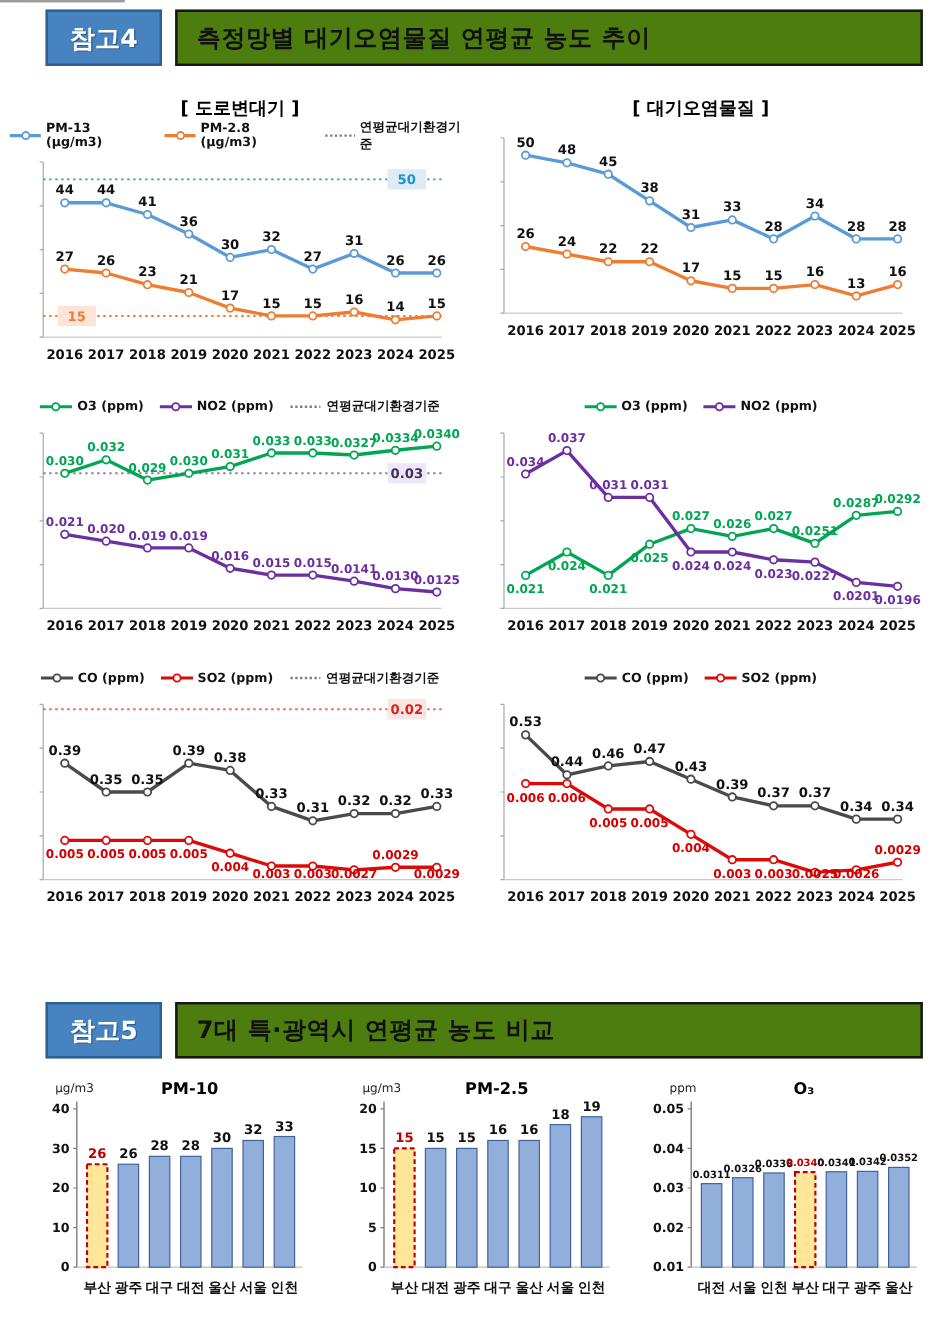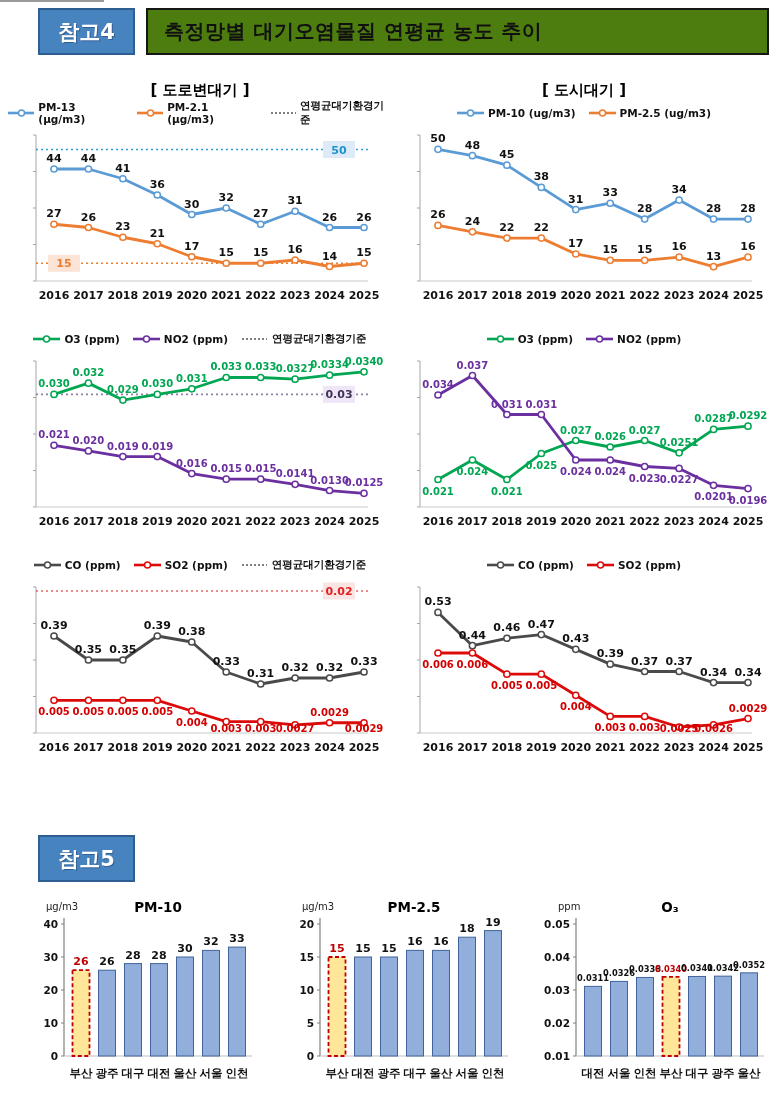--- a/index.html
+++ b/index.html
@@ -52,21 +52,21 @@
             <line x1="0" y1="5" x2="27" y2="5" stroke="#5B9BD5" stroke-width="2.6"></line>
             <circle cx="13.5" cy="5" r="3" fill="#fff" stroke="#5B9BD5" stroke-width="1.5"></circle>
           </svg>
           <span>PM-13 (μg/m3)</span>
         </span>
         <span class="legend-item">
           <svg width="27" height="10">
             <line x1="0" y1="5" x2="27" y2="5" stroke="#ED7D31" stroke-width="2.6"></line>
             <circle cx="13.5" cy="5" r="3" fill="#fff" stroke="#ED7D31" stroke-width="1.5"></circle>
           </svg>
-          <span>PM-2.1 (μg/m3)</span>
+          <span>PM-2.8 (μg/m3)</span>
         </span>
         <span class="legend-item">
           <svg width="27" height="10">
             <line x1="1" y1="5" x2="26" y2="5" stroke="#7F7F7F" stroke-width="2" stroke-dasharray="2 2"></line>
           </svg>
           <span>연평균대기환경기준</span>
         </span>
       </div>
       <svg viewBox="0 0 376 196" width="376" height="196">
         <g>
@@ -142,37 +142,21 @@
           <text x="179.77777777777777" y="176" text-anchor="middle" font-size="11" font-weight="bold" fill="#111">2020</text>
           <text x="214.22222222222223" y="176" text-anchor="middle" font-size="11" font-weight="bold" fill="#111">2021</text>
           <text x="248.66666666666666" y="176" text-anchor="middle" font-size="11" font-weight="bold" fill="#111">2022</text>
           <text x="283.1111111111111" y="176" text-anchor="middle" font-size="11" font-weight="bold" fill="#111">2023</text>
           <text x="317.55555555555554" y="176" text-anchor="middle" font-size="11" font-weight="bold" fill="#111">2024</text>
           <text x="352" y="176" text-anchor="middle" font-size="11" font-weight="bold" fill="#111">2025</text>
         </g>
       </svg>
     </div>
     <div class="chart-cell">
-      <div class="chart-title">[ 도시대기 ]</div>
-      <div class="legend">
-        <span class="legend-item">
-          <svg width="27" height="10">
-            <line x1="0" y1="5" x2="27" y2="5" stroke="#5B9BD5" stroke-width="2.6"></line>
-            <circle cx="13.5" cy="5" r="3" fill="#fff" stroke="#5B9BD5" stroke-width="1.5"></circle>
-          </svg>
-          <span>PM-10 (ug/m3)</span>
-        </span>
-        <span class="legend-item">
-          <svg width="27" height="10">
-            <line x1="0" y1="5" x2="27" y2="5" stroke="#ED7D31" stroke-width="2.6"></line>
-            <circle cx="13.5" cy="5" r="3" fill="#fff" stroke="#ED7D31" stroke-width="1.5"></circle>
-          </svg>
-          <span>PM-2.5 (ug/m3)</span>
-        </span>
-      </div>
+      <div class="chart-title">[ 대기오염물질 ]</div>
       <svg viewBox="0 0 376 196" width="376" height="196">
         <g>
           <line x1="24" y1="12" x2="24" y2="158" stroke="#A6A6A6" stroke-width="1"></line>
           <line x1="24" y1="158" x2="356" y2="158" stroke="#C9C9C9" stroke-width="1"></line>
           <line x1="21" y1="12" x2="24" y2="12" stroke="#A6A6A6" stroke-width="1"></line>
           <line x1="21" y1="48.5" x2="24" y2="48.5" stroke="#A6A6A6" stroke-width="1"></line>
           <line x1="21" y1="85" x2="24" y2="85" stroke="#A6A6A6" stroke-width="1"></line>
           <line x1="21" y1="121.5" x2="24" y2="121.5" stroke="#A6A6A6" stroke-width="1"></line>
           <line x1="21" y1="158" x2="24" y2="158" stroke="#A6A6A6" stroke-width="1"></line>
         </g>
@@ -603,20 +587,21 @@
           <text x="283.1111111111111" y="176" text-anchor="middle" font-size="11" font-weight="bold" fill="#111">2023</text>
           <text x="317.55555555555554" y="176" text-anchor="middle" font-size="11" font-weight="bold" fill="#111">2024</text>
           <text x="352" y="176" text-anchor="middle" font-size="11" font-weight="bold" fill="#111">2025</text>
         </g>
       </svg>
     </div>
   </div>
 
 <header class="section-header section2">
   <div class="badge">참고5</div>
+  <div class="title-box">7대 특·광역시 연평균 농도 비교</div>
 </header>
 
 <div class="bar-row" id="bar-charts">
     <div class="bar-cell"><svg viewBox="0 0 240 195" width="240" height="195">
         <text x="26" y="14" font-size="10" fill="#222">μg/m3</text>
         <text x="138" y="16" text-anchor="middle" font-size="13.5" font-weight="bold" fill="#000">PM-10</text>
         <g>
           <line x1="44" y1="22" x2="44" y2="160" stroke="#808080" stroke-width="1.2"></line>
           <line x1="44" y1="160" x2="232" y2="160" stroke="#BFBFBF" stroke-width="1"></line>
           <line x1="41" y1="160" x2="44" y2="160" stroke="#808080" stroke-width="1"></line>

